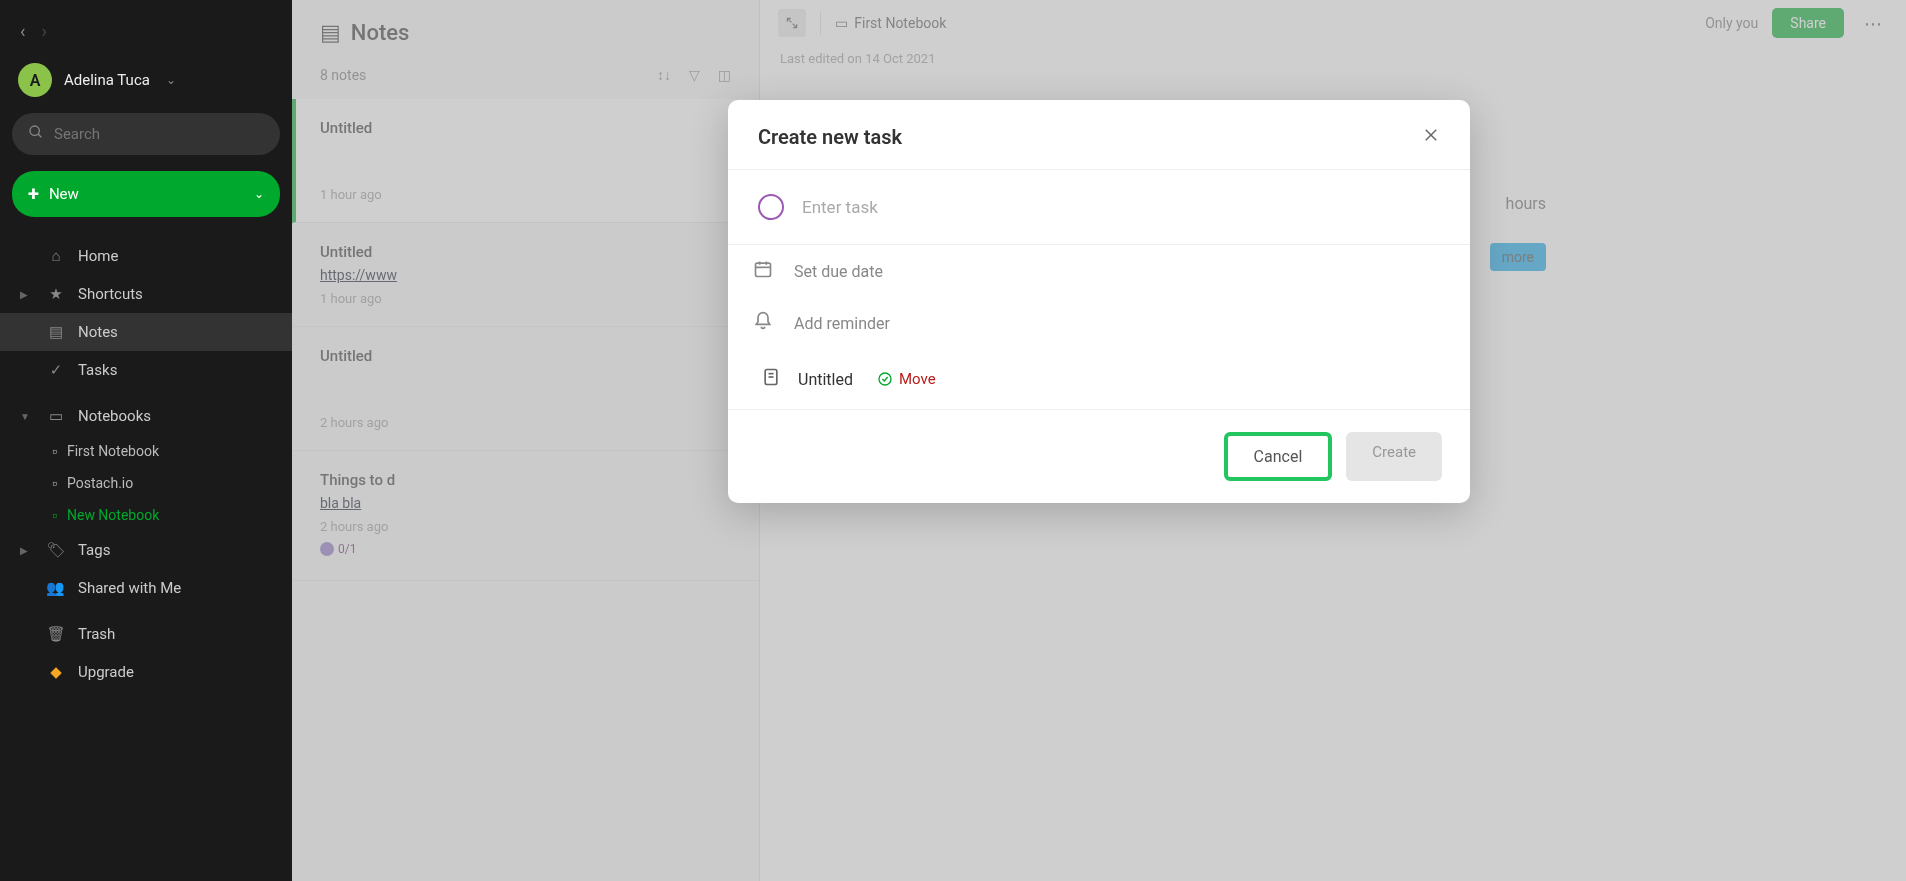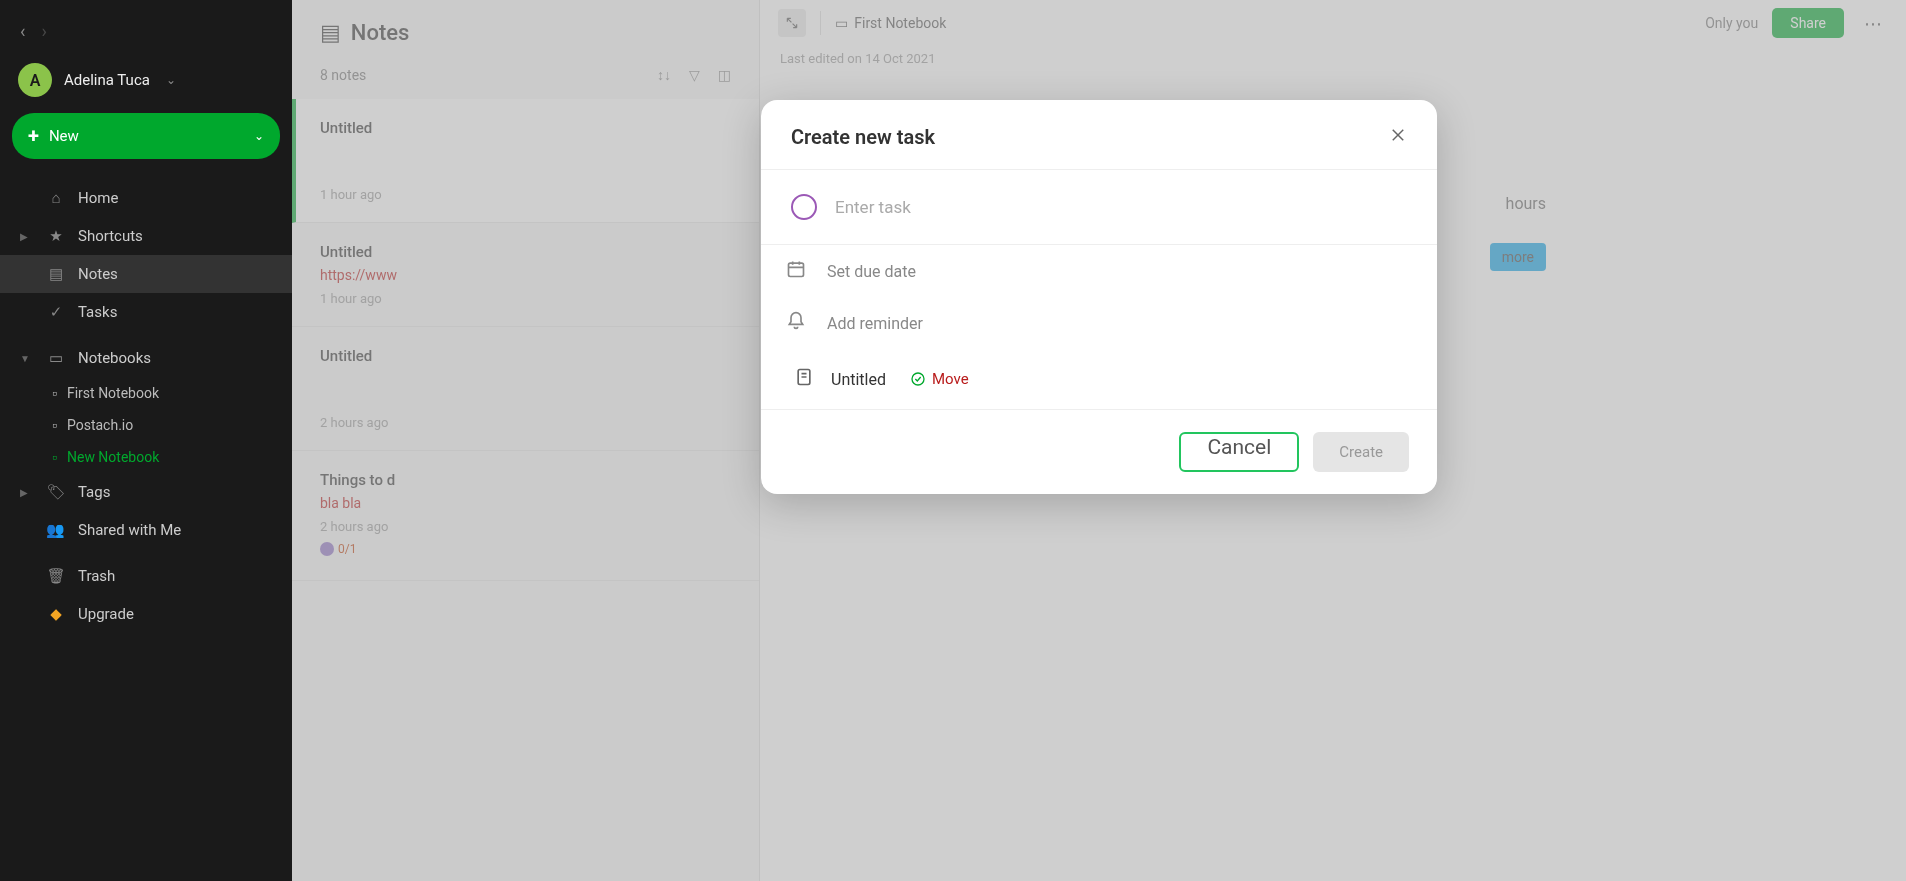--- a/index.html
+++ b/index.html
@@ -29,76 +29,85 @@
     
     
     .notes-panel { width: 468px; background: #f5f5f5; border-right: 1px solid #ddd; display: flex; flex-direction: column; }
     .notes-header { padding: 20px 28px 8px; }
     .notes-title { display: flex; align-items: center; gap: 10px; font-size: 22px; color: #333; font-weight: 500; }
     .notes-count-row { display: flex; align-items: center; justify-content: space-between; padding: 14px 28px 16px; color: #777; font-size: 14px; }
     .notes-tools { display: flex; gap: 18px; color: #888; }
     .note-card { border-bottom: 1px solid #e5e5e5; padding: 20px 28px; cursor: pointer; }
     .note-card.selected { border-left: 4px solid #00a82d; background: #fff; padding-left: 24px; }
     .note-title { font-size: 15px; color: #333; font-weight: 500; margin-bottom: 6px; }
-    .note-preview { font-size: 14px; color: #b91c1c; margin-bottom: 6px; white-space: nowrap; overflow: hidden; }
+    .note-preview { font-size: 14px; color: #0f172a; margin-bottom: 6px; white-space: nowrap; overflow: hidden; text-decoration: underline; }
     .note-meta { font-size: 13px; color: #999; margin-top: 28px; }
     .note-meta.tight { margin-top: 8px; }
-    .task-indicator { display: inline-flex; align-items: center; gap: 4px; color: #c2410c; font-size: 12px; margin-top: 8px; }
+    .task-indicator { display: inline-flex; align-items: center; gap: 4px; color: #701a75; font-size: 12px; margin-top: 8px; }
     .task-dot { width: 14px; height: 14px; border-radius: 50%; background: #8e6fc5; display: inline-block; }
     
     
     .editor-panel { flex: 1; background: #fff; position: relative; }
     .editor-topbar { display: flex; align-items: center; padding: 8px 18px; gap: 14px; border-bottom: 1px solid transparent; }
     .expand-btn { width: 28px; height: 28px; background: #e8e8e8; border-radius: 4px; display: flex; align-items: center; justify-content: center; color: #555; cursor: pointer; }
     .divider-v { width: 1px; height: 24px; background: #ddd; }
     .nb-badge { display: flex; align-items: center; gap: 6px; color: #555; font-size: 14px; cursor: pointer; }
     .topbar-spacer { flex: 1; }
     .only-you { color: #777; font-size: 14px; }
     .share-btn { background: #00a82d; color: #fff; padding: 7px 18px; border-radius: 5px; font-size: 14px; cursor: pointer; }
     .more-btn { color: #555; font-size: 18px; cursor: pointer; padding: 0 6px; }
     .edit-meta { padding: 4px 20px 18px; color: #999; font-size: 13px; }
     .editor-body { padding: 0 20px; color: #444; }
     .hint-pill { background: #0ea5e9; padding: 6px 12px; border-radius: 4px; display: inline-block; font-size: 14px; color: #444; margin-top: 30px; }
     
     
     .overlay { position: absolute; inset: 0; background: rgba(190,190,190,0.5); display: flex; align-items: flex-start; justify-content: center; }
-    .modal { margin-top: 100px; width: 676px; background: #fff; border-radius: 16px; box-shadow: 0 10px 40px rgba(0,0,0,0.2); overflow: hidden; }
+    .modal { margin-top: 100px; width: 742px; background: #fff; border-radius: 10px; box-shadow: 0 10px 40px rgba(0,0,0,0.2); overflow: hidden; }
     .modal-header { display: flex; align-items: center; justify-content: space-between; padding: 24px 30px 20px; }
     .modal-title { font-size: 20px; font-weight: 600; color: #333; }
     .close-btn { font-size: 22px; color: #666; cursor: pointer; }
     .modal-divider { height: 1px; background: #eee; }
     .task-input-row { display: flex; align-items: center; gap: 18px; padding: 24px 30px; }
     .task-radio { width: 26px; height: 26px; border: 2px solid #9b59b6; border-radius: 50%; }
     .task-input { border: none; outline: none; font-size: 17px; color: #1d4ed8; flex: 1; }
     .task-input::placeholder { color: #aaa; }
     .modal-option { display: flex; align-items: center; gap: 18px; padding: 14px 22px; cursor: pointer; }
     .modal-option .opt-icon { width: 26px; color: #888; font-size: 18px; text-align: center; }
     .modal-option .opt-label { color: #888; font-size: 16px; }
     .modal-note-row { display: flex; align-items: center; gap: 14px; padding: 18px 30px; }
     .modal-note-row .note-icon { width: 26px; color: #666; font-size: 18px; text-align: center; }
     .modal-note-row .note-name { color: #333; font-size: 16px; }
     .move-link { display: inline-flex; align-items: center; gap: 6px; color: #b91c1c; font-size: 15px; margin-left: 10px; cursor: pointer; }
     .modal-footer { border-top: 1px solid #eee; padding: 22px 28px; display: flex; justify-content: flex-end; gap: 14px; }
-    .btn-cancel { padding: 1px 26px; border: 2px solid #22c55e; border-radius: 6px; background: #fff; color: #555; font-size: 21px; cursor: pointer; }
+    .btn-cancel { padding: 11px 26px; border: 4px solid #22c55e; border-radius: 6px; background: #fff; color: #555; font-size: 16px; cursor: pointer; }
     .btn-create { padding: 11px 26px; border-radius: 6px; background: #e5e5e5; color: #999; font-size: 15px; cursor: pointer; }
     
     .dimmed { filter: brightness(0.88); }
   </style>
 </head>
 <body>
 
 <div class="sidebar">
   <div class="nav-arrows">
     <span class="nav-arrow">‹</span>
     <span class="nav-arrow" style="opacity:.4">›</span>
   </div>
   <div class="user-row">
     <div class="avatar">A</div>
     <span class="user-name">Adelina Tuca</span>
     <span class="chevron-small">⌄</span>
+  </div>
+  <div class="search-box">
+    <span style="color:#888">
+      <svg width="16" height="16" viewBox="0 0 24 24" fill="none" stroke="currentColor" stroke-width="2">
+          <circle cx="10" cy="10" r="7"></circle>
+          <line x1="20" y1="20" x2="15" y2="15"></line>
+        </svg>
+    </span>
+    <input placeholder="Search" style="">
   </div>
   <div class="new-btn">
     <span class="plus">+</span>
     <span class="label">New</span>
     <span class="chev">⌄</span>
   </div>
 
   <div class="nav-item">
     <span class="expand"></span>
       <span class="icon">⌂</span>

